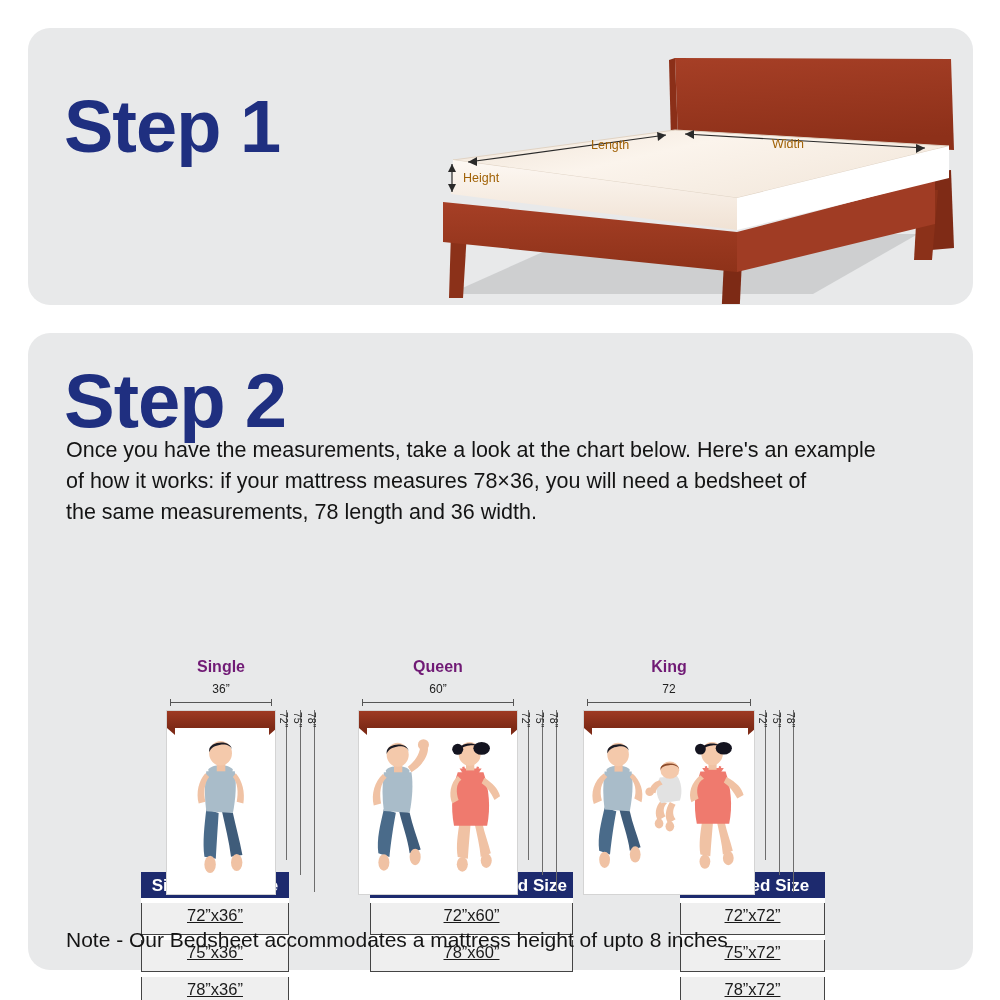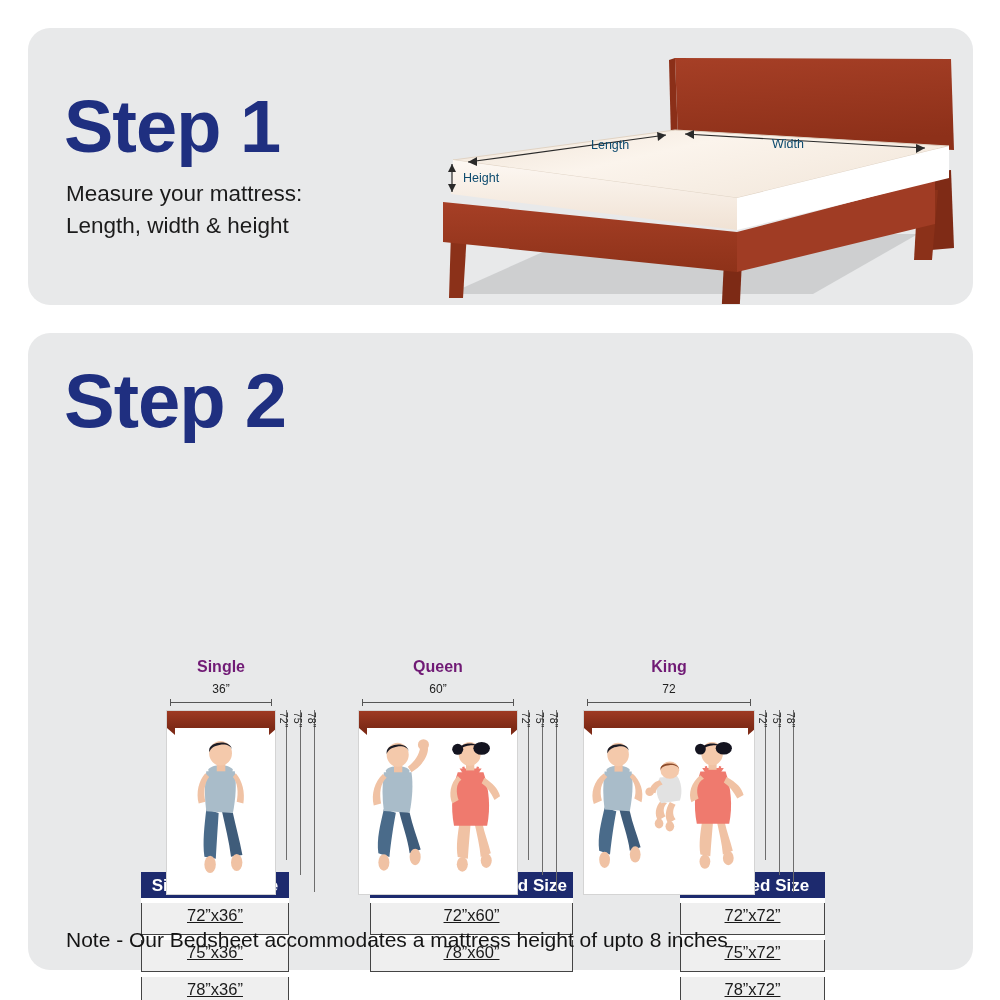--- a/index.html
+++ b/index.html
@@ -54,21 +54,21 @@
     font-size: 21.5px;
     line-height: 1.45;
     white-space: pre-line;
   }
 
   
   #bed-illustration { position: absolute; left: 385px; top: 14px; width: 580px; height: 262px; }
   .dim-label {
     position: absolute;
     font-size: 12.5px;
-    color: #0c4a6e;
+    color: #a16207;
     background: transparent;
   }
 
   
   .size-table {
     position: absolute;
     background: #ffffff;
   }
   .size-table .th {
     background: #1d2a6e;
@@ -169,22 +169,20 @@
 </style>
 </head>
 <body>
 
 <div class="page">
 
   <div class="card" id="card-step1">
 
     <div class="step-title" id="step1-title">Step 1</div>
 
-    <div class="step-sub" id="step1-sub">Measure your mattress:
-Length, width &amp; height</div>
 
     <div id="bed-illustration">
       <svg width="580" height="262" viewBox="0 0 580 262">
         <defs>
           <linearGradient id="gMatTop" x1="0" y1="0" x2="1" y2="0.6">
             <stop offset="0%" stop-color="#efe3d6"></stop>
             <stop offset="45%" stop-color="#fbf4ec"></stop>
             <stop offset="100%" stop-color="#f3e8dc"></stop>
           </linearGradient>
           <linearGradient id="gMatSide" x1="0" y1="0" x2="0" y2="1">
@@ -238,20 +236,23 @@
       <div class="dim-label" style="left:178px; top:96px;">Length</div>
       <div class="dim-label" style="left:359px; top:95px;">Width</div>
       <div class="dim-label" style="left:50px; top:129px;">Height</div>
     </div>
   </div>
 
   <div class="card" id="card-step2">
 
     <div class="step-title" id="step2-title">Step 2</div>
 
+    <div id="step2-para">Once you have the measurements, take a look at the chart below. Here's an example
+of how it works: if your mattress measures 78×36, you will need a bedsheet of
+the same measurements, 78 length and 36 width.</div>
 
     <div class="size-table" id="table-single">
       <div class="th">Single Bed Size</div>
       <div class="td">72”x36”</div>
       <div class="td">75”x36”</div>
       <div class="td">78”x36”</div>
     </div>
 
     <div class="size-table" id="table-double">
       <div class="th">Double/Queen Bed Size</div>

